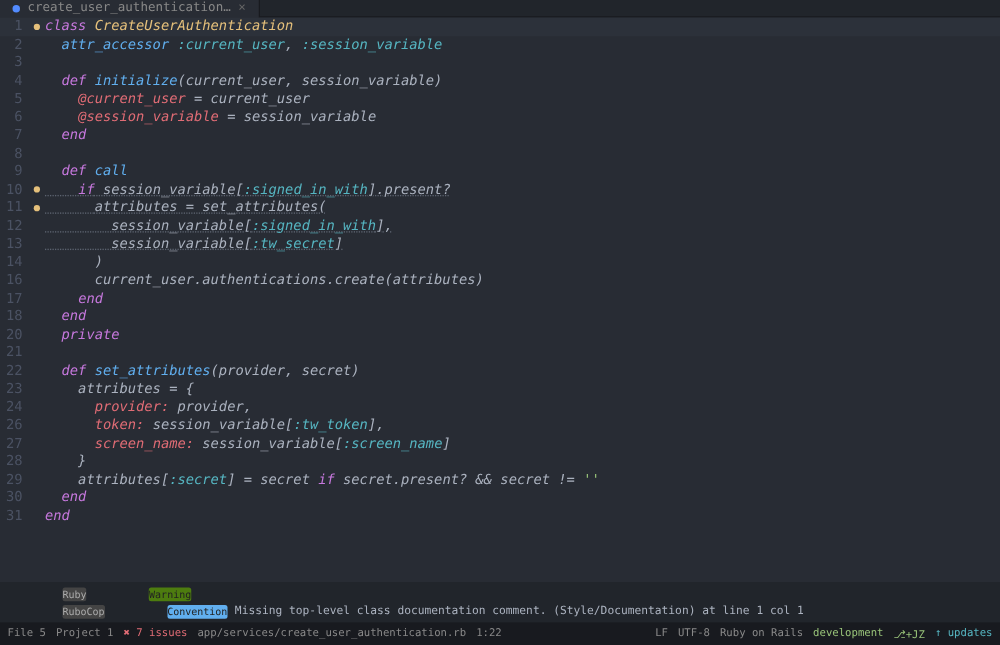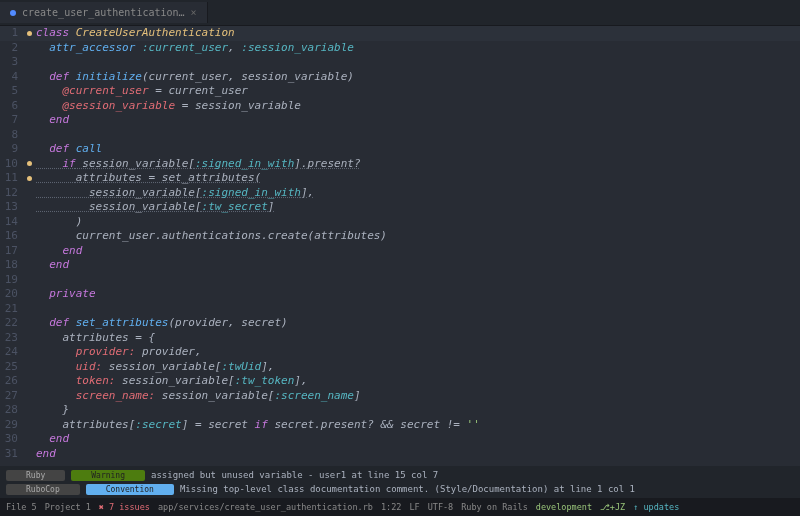--- a/index.html
+++ b/index.html
@@ -1,17 +1,17 @@
 <!DOCTYPE html>
 <html><head>
 <meta charset="utf-8">
 <style>
 * { margin: 0; padding: 0; box-sizing: border-box; }
 body { font-family: Menlo, Consolas, monospace; background: #1e2127; color: #abb2bf; font-size: 11px; width: 800px; height: 516px; overflow: hidden; display: flex; flex-direction: column; }
-.tab-bar { background: #21252b; height: 26px; display: flex; align-items: center; padding: 0; border-bottom: 1px solid #181a1f; }
+.tab-bar { background: #21252b; height: 14px; display: flex; align-items: center; padding: 0; border-bottom: 1px solid #181a1f; }
 .tab { background: #282c34; padding: 5px 10px; display: flex; align-items: center; gap: 6px; font-size: 10px; color: #888; border-right: 1px solid #181a1f; }
 .tab .dot { width: 6px; height: 6px; border-radius: 50%; background: #528bff; }
 .editor { flex: 1; background: #282c34; display: flex; overflow: hidden; }
 .code-area { flex: 1; overflow: auto; }
 .line { height: 14.5px; line-height: 14.5px; display: flex; }
 .line.cursor { background: #2c313a; }
 .ln { width: 24px; text-align: right; padding-right: 6px; color: #4b5263; }
 .mk { width: 10px; display: flex; align-items: center; justify-content: center; }
 .mk .m-dot { width: 5px; height: 5px; border-radius: 50%; background: #e5c07b; }
 .cd { flex: 1; white-space: pre; padding-left: 2px; font-style: italic; }
@@ -21,25 +21,25 @@
 .fn { color: #61afef; }
 .sym { color: #56b6c2; }
 .str { color: #98c379; }
 .ivar { color: #e06c75; }
 .id { color: #abb2bf; }
 .op { color: #abb2bf; }
 .key { color: #e06c75; }
 .wavy { text-decoration: underline dotted #5c6370; }
 .lint { background: #21252b; font-size: 9px; padding: 2px 6px; }
 .lint-row { display: flex; align-items: center; gap: 6px; height: 14px; }
-.badge { padding: 1px 20px; border-radius: 2px; font-size: 8px; }
+.badge { padding: 1px 0; border-radius: 2px; font-size: 8px; margin-left: 44px; }
 .b-ruby { background: #444; color: #aaa; }
 .b-warn { background: #4d7c0f; color: #222; }
 .b-conv { background: #61afef; color: #222; }
-.footer { background: #181a1f; height: 18px; display: flex; align-items: center; font-size: 8.5px; color: #888; padding: 0 6px; gap: 8px; }
+.footer { background: #181a1f; height: 18px; display: flex; align-items: center; font-size: 8.5px; color: #888; padding: 0 6px; gap: 8px; justify-content: space-between; }
 .f-left, .f-right { display: flex; align-items: center; gap: 8px; }
 .git-icon { color: #98c379; }
 </style>
 </head>
 <body>
 
 <div class="tab-bar">
   <div class="tab">
     <span class="dot"></span>
     <span>create_user_authentication…</span>
@@ -134,53 +134,43 @@
         <span class="ln">17</span>
         <span class="mk"></span>
         <span class="cd"><span class="id">    </span><span class="kw">end</span></span>
       </div>
       <div class="line">
         <span class="ln">18</span>
         <span class="mk"></span>
         <span class="cd"><span class="id">  </span><span class="kw">end</span></span>
       </div>
       <div class="line">
-        <span class="ln">19</span>
+        <span class="ln">20</span>
+        <span class="mk"></span>
+        <span class="cd"><span class="id">  </span><span class="kw">private</span></span>
+      </div>
+      <div class="line">
+        <span class="ln">21</span>
         <span class="mk"></span>
         <span class="cd"></span>
       </div>
       <div class="line">
-        <span class="ln">20</span>
-        <span class="mk"></span>
-        <span class="cd"><span class="id">  </span><span class="kw">private</span></span>
-      </div>
-      <div class="line">
-        <span class="ln">21</span>
-        <span class="mk"></span>
-        <span class="cd"></span>
-      </div>
-      <div class="line">
         <span class="ln">22</span>
         <span class="mk"></span>
         <span class="cd"><span class="id">  </span><span class="def">def</span><span class="id"> </span><span class="fn">set_attributes</span><span class="op">(</span><span class="id">provider, secret</span><span class="op">)</span></span>
       </div>
       <div class="line">
         <span class="ln">23</span>
         <span class="mk"></span>
         <span class="cd"><span class="id">    attributes = {</span></span>
       </div>
       <div class="line">
         <span class="ln">24</span>
         <span class="mk"></span>
         <span class="cd"><span class="id">      </span><span class="key">provider:</span><span class="id"> provider,</span></span>
-      </div>
-      <div class="line">
-        <span class="ln">25</span>
-        <span class="mk"></span>
-        <span class="cd"><span class="id">      </span><span class="key">uid:</span><span class="id"> session_variable[</span><span class="sym">:twUid</span><span class="id">],</span></span>
       </div>
       <div class="line">
         <span class="ln">26</span>
         <span class="mk"></span>
         <span class="cd"><span class="id">      </span><span class="key">token:</span><span class="id"> session_variable[</span><span class="sym">:tw_token</span><span class="id">],</span></span>
       </div>
       <div class="line">
         <span class="ln">27</span>
         <span class="mk"></span>
         <span class="cd"><span class="id">      </span><span class="key">screen_name:</span><span class="id"> session_variable[</span><span class="sym">:screen_name</span><span class="id">]</span></span>
@@ -205,21 +195,20 @@
         <span class="mk"></span>
         <span class="cd"><span class="kw">end</span></span>
       </div>
     </div>
 </div>
 
 <div class="lint">
   <div class="lint-row">
     <span class="badge b-ruby">Ruby</span>
     <span class="badge b-warn">Warning</span>
-    <span>assigned but unused variable - user1 at line 15 col 7</span>
   </div>
   <div class="lint-row">
     <span class="badge b-ruby">RuboCop</span>
     <span class="badge b-conv">Convention</span>
     <span>Missing top-level class documentation comment. (Style/Documentation) at line 1 col 1</span>
   </div>
 </div>
 
 <div class="footer">
   <div class="f-left">

